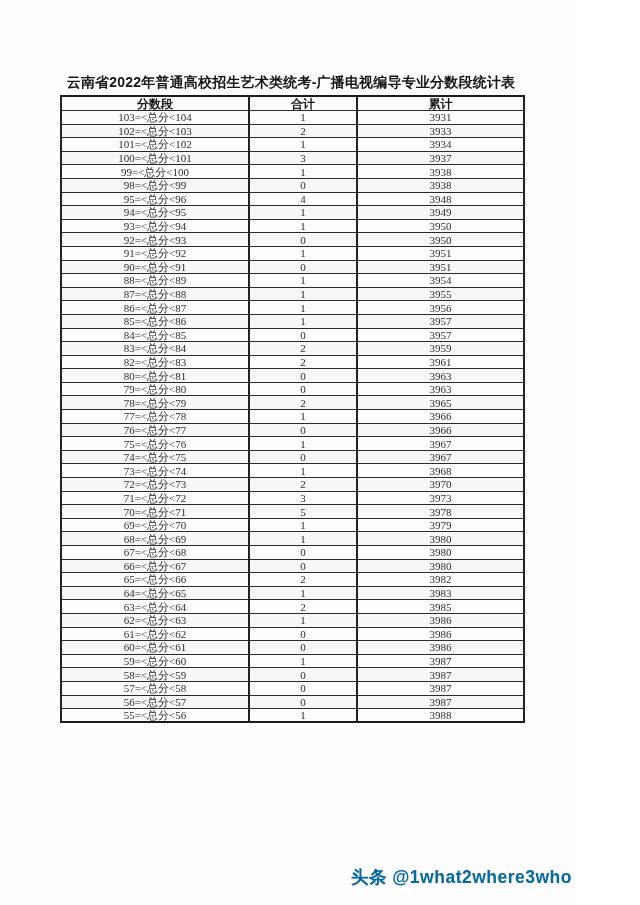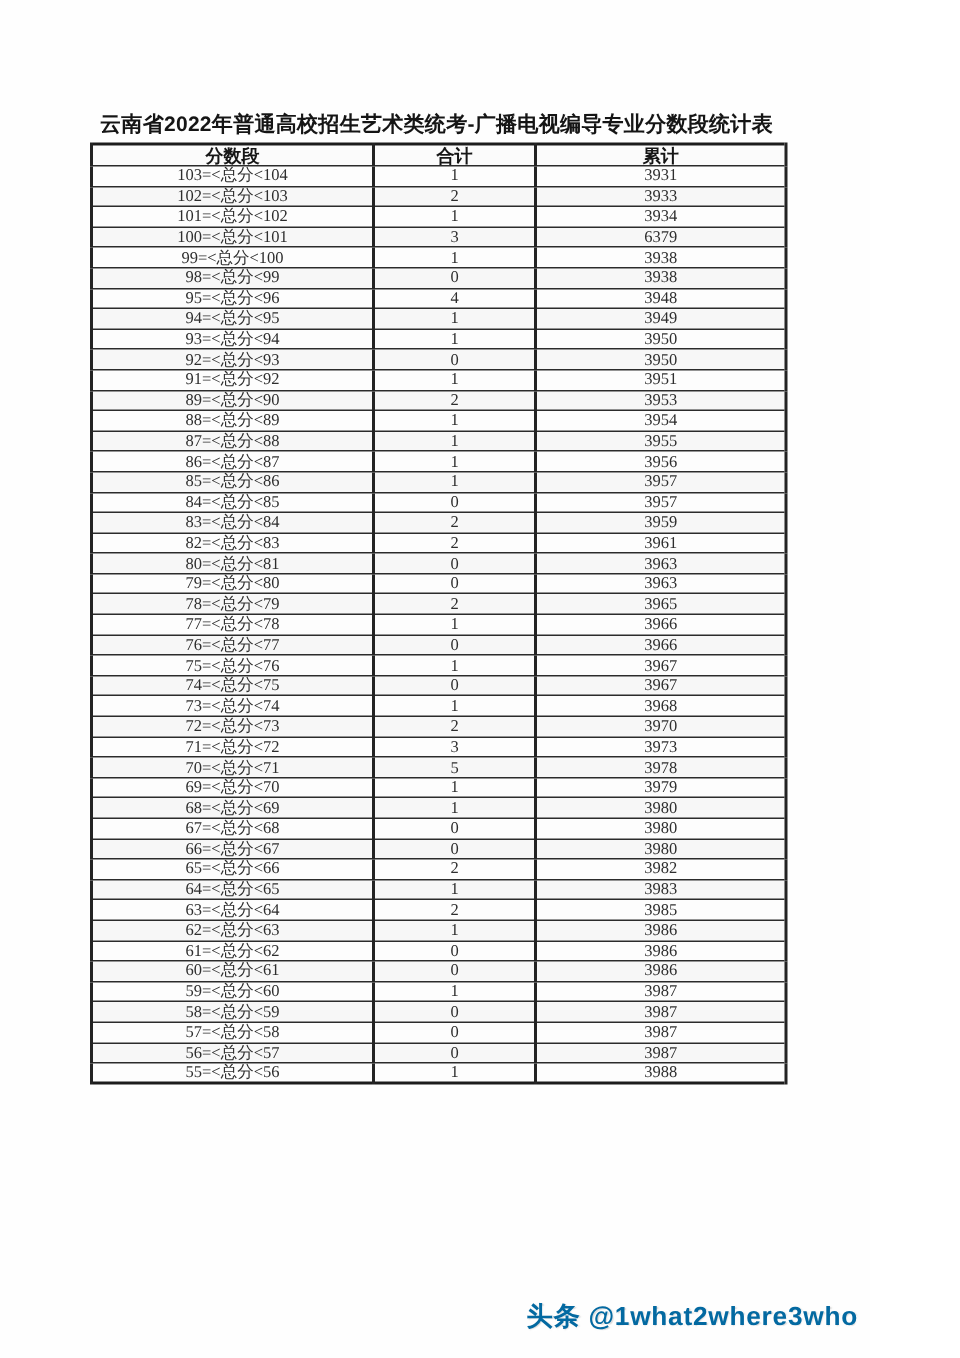--- a/index.html
+++ b/index.html
@@ -111,21 +111,21 @@
           <td>3933</td>
         </tr>
         <tr>
           <td>101=&lt;总分&lt;102</td>
           <td>1</td>
           <td>3934</td>
         </tr>
         <tr>
           <td>100=&lt;总分&lt;101</td>
           <td>3</td>
-          <td>6379</td>
+          <td>3937</td>
         </tr>
         <tr>
           <td>99=&lt;总分&lt;100</td>
           <td>1</td>
           <td>3938</td>
         </tr>
         <tr>
           <td>98=&lt;总分&lt;99</td>
           <td>0</td>
           <td>3938</td>
@@ -149,23 +149,23 @@
           <td>92=&lt;总分&lt;93</td>
           <td>0</td>
           <td>3950</td>
         </tr>
         <tr>
           <td>91=&lt;总分&lt;92</td>
           <td>1</td>
           <td>3951</td>
         </tr>
         <tr>
-          <td>89=&lt;总分&lt;90</td>
-          <td>2</td>
-          <td>3953</td>
+          <td>90=&lt;总分&lt;91</td>
+          <td>0</td>
+          <td>3951</td>
         </tr>
         <tr>
           <td>88=&lt;总分&lt;89</td>
           <td>1</td>
           <td>3954</td>
         </tr>
         <tr>
           <td>87=&lt;总分&lt;88</td>
           <td>1</td>
           <td>3955</td>

